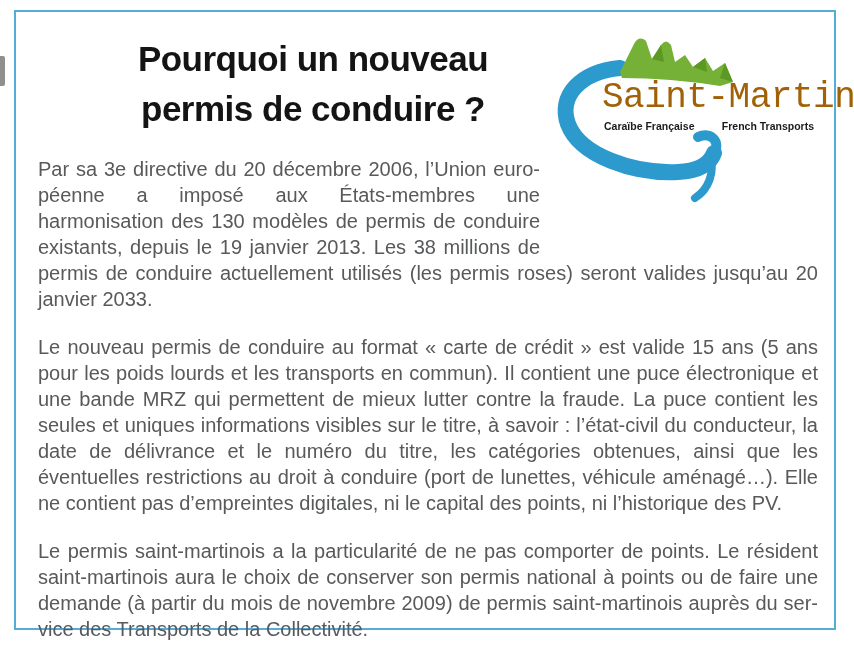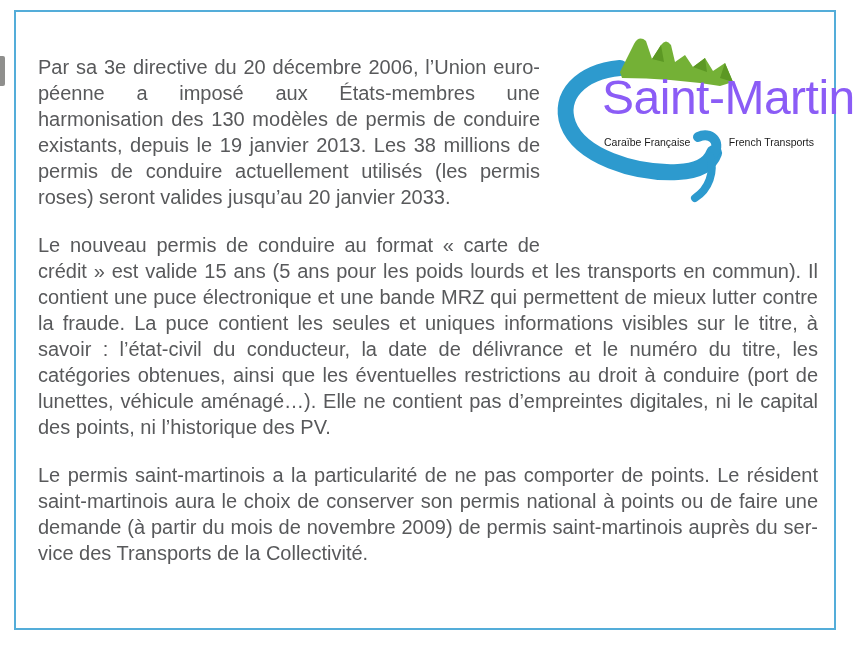--- a/index.html
+++ b/index.html
@@ -14,27 +14,28 @@
     position:absolute;left:14px;top:10px;width:822px;height:620px;
     box-sizing:border-box;border:2px solid #54add9;background:#fff;
     padding:20px 16px 0 22px;
   }
   .logo{
     float:right;width:268px;height:216px;position:relative;margin:0 0 4px 10px;
   }
   .logo svg{position:absolute;left:0;top:0;}
   .logo-name{
     position:absolute;left:52px;top:46px;width:216px;
-    font-size:48px;line-height:40px;color:#8b5cf6;letter-spacing:-0.5px;
+    font-size:36px;line-height:40px;color:#a16207;letter-spacing:-0.5px;
     white-space:nowrap;
+    font-family:Liberation Mono, monospace;
   }
   .logo-subs{
-    position:absolute;left:54px;top:104px;width:210px;
+    position:absolute;left:54px;top:88px;width:210px;
     display:flex;justify-content:space-between;
-    font-size:10.5px;font-weight:normal;color:#1b1b1b;
+    font-size:10.5px;font-weight:bold;color:#1b1b1b;
   }
   .title{
     margin:2px 0 0 55px;width:440px;text-align:center;
     font-size:35px;line-height:50px;font-weight:bold;color:#141414;
     letter-spacing:-0.5px;
   }
   .body-text p{
     margin:22px 0 0 0;font-size:20px;line-height:26px;color:#58595b;
     text-align:justify;
   }
@@ -60,20 +61,24 @@
       <path d="M 143,35 L 155,26 L 157,40 Z" fill="#5c9824"></path>
       <path d="M 175,31 L 183,50 L 170,46 Z" fill="#5c9824"></path>
     </svg>
     <div class="logo-name">Saint-Martin</div>
     <div class="logo-subs">
       <span>Caraïbe Française</span>
       <span>French Transports</span>
     </div>
   </div>
 
+  <h1 class="title">
+    <span>Pourquoi un nouveau</span><br>
+    <span>permis de conduire ?</span>
+  </h1>
 
   <div class="body-text">
     <p>Par sa 3e directive du 20 décembre 2006, l’Union euro­péenne a imposé aux États-membres une harmonisation des 130 modèles de permis de conduire existants, depuis le 19 janvier 2013. Les 38 millions de permis de conduire actuellement utilisés (les permis roses) seront valides jusqu’au 20 janvier 2033.</p>
     <p>Le nouveau permis de conduire au format « carte de crédit » est valide 15 ans (5 ans pour les poids lourds et les transports en commun). Il contient une puce électronique et une bande MRZ qui permettent de mieux lutter contre la fraude. La puce contient les seules et uniques informations visibles sur le titre, à savoir : l’état-civil du conducteur, la date de délivrance et le numéro du titre, les catégories obtenues, ainsi que les éventuelles restric­tions au droit à conduire (port de lunettes, véhicule aménagé…). Elle ne contient pas d’empreintes digitales, ni le capital des points, ni l’historique des PV.</p>
     <p>Le permis saint-martinois a la particularité de ne pas comporter de points. Le résident saint-martinois aura le choix de conserver son permis national à points ou de faire une demande (à partir du mois de novembre 2009) de permis saint-martinois auprès du ser­vice des Transports de la Collectivité.</p>
   </div>
 
 </div>
 
 </body></html>

